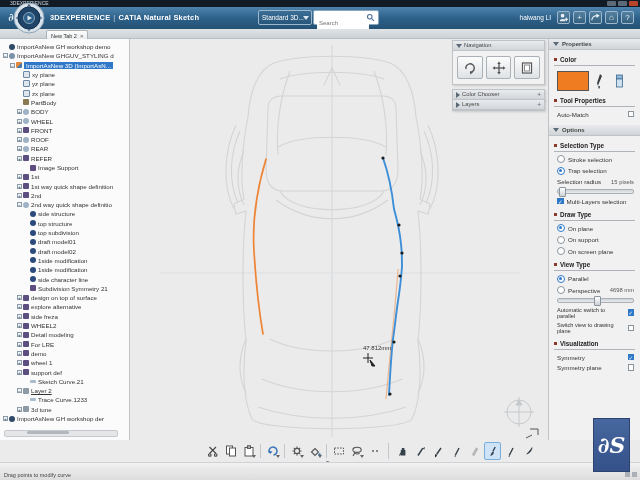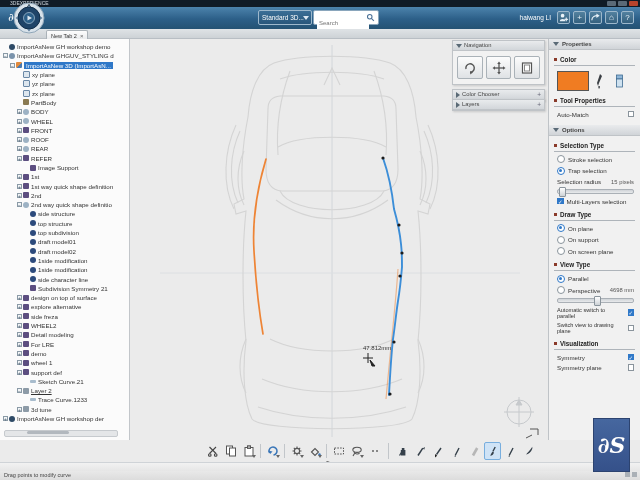--- a/index.html
+++ b/index.html
@@ -160,20 +160,23 @@
   <span>3DEXPERIENCE</span>
   <span class="winbtns">
     <span></span>
     <span></span>
     <span class="close"></span>
   </span>
 </div>
 
 <div id="header" class="abs">
   <span id="swirl">∂S</span>
+  <div id="brandtext">
+    <b>3DEXPERIENCE</b><span class="sep">|</span><b>CATIA Natural Sketch</b>
+  </div>
   <div id="ws-select">
     <span>Standard 3D...</span>
     <span class="dd"></span>
   </div>
   <div id="search-box">
     <input placeholder="Search" style="">
     <svg class="mag" viewBox="0 0 12 12">
       <circle cx="5" cy="5" r="3" fill="none" stroke="#4a7096" stroke-width="1.4"></circle>
       <line x1="7.2" y1="7.2" x2="10.5" y2="10.5" stroke="#4a7096" stroke-width="1.4"></line>
     </svg>

